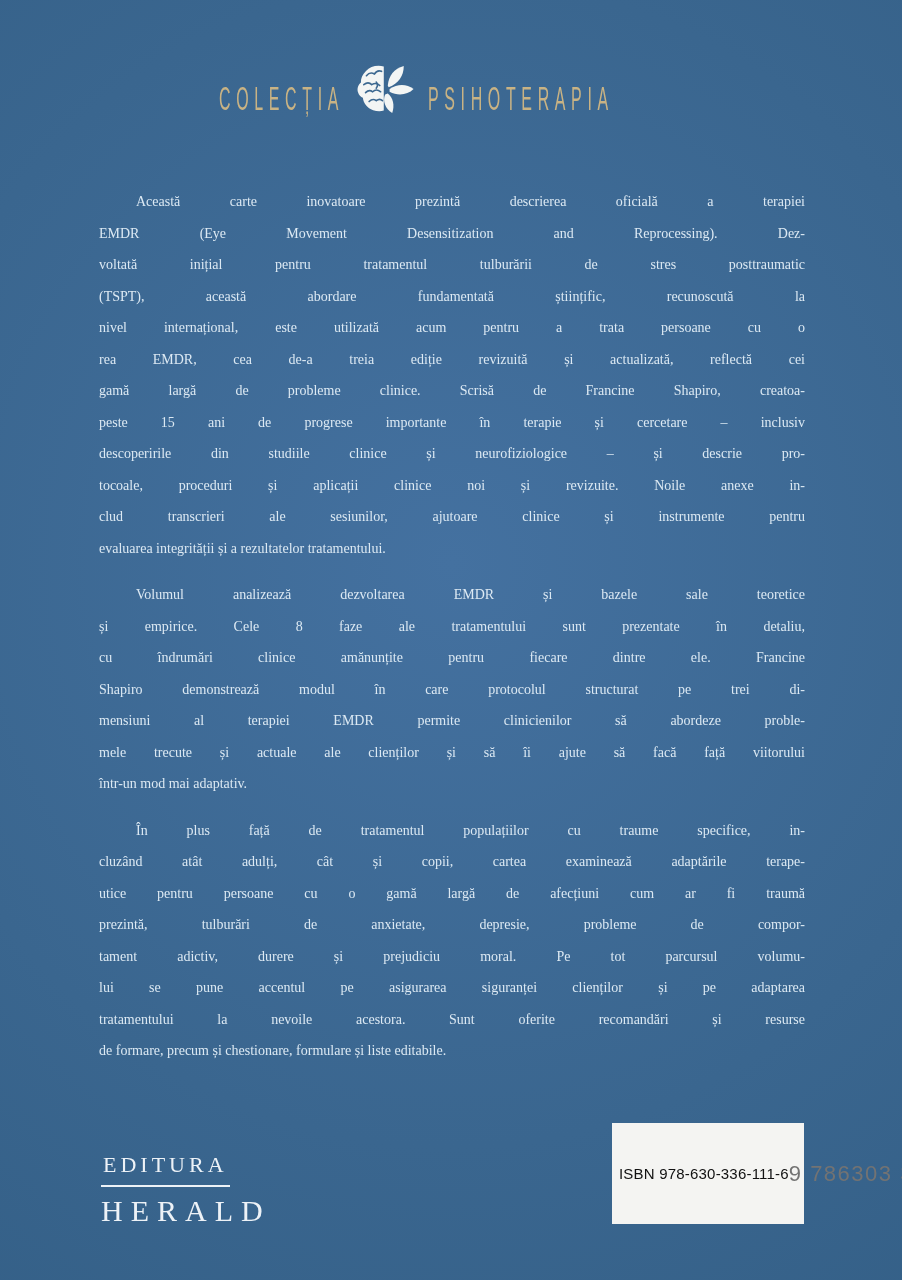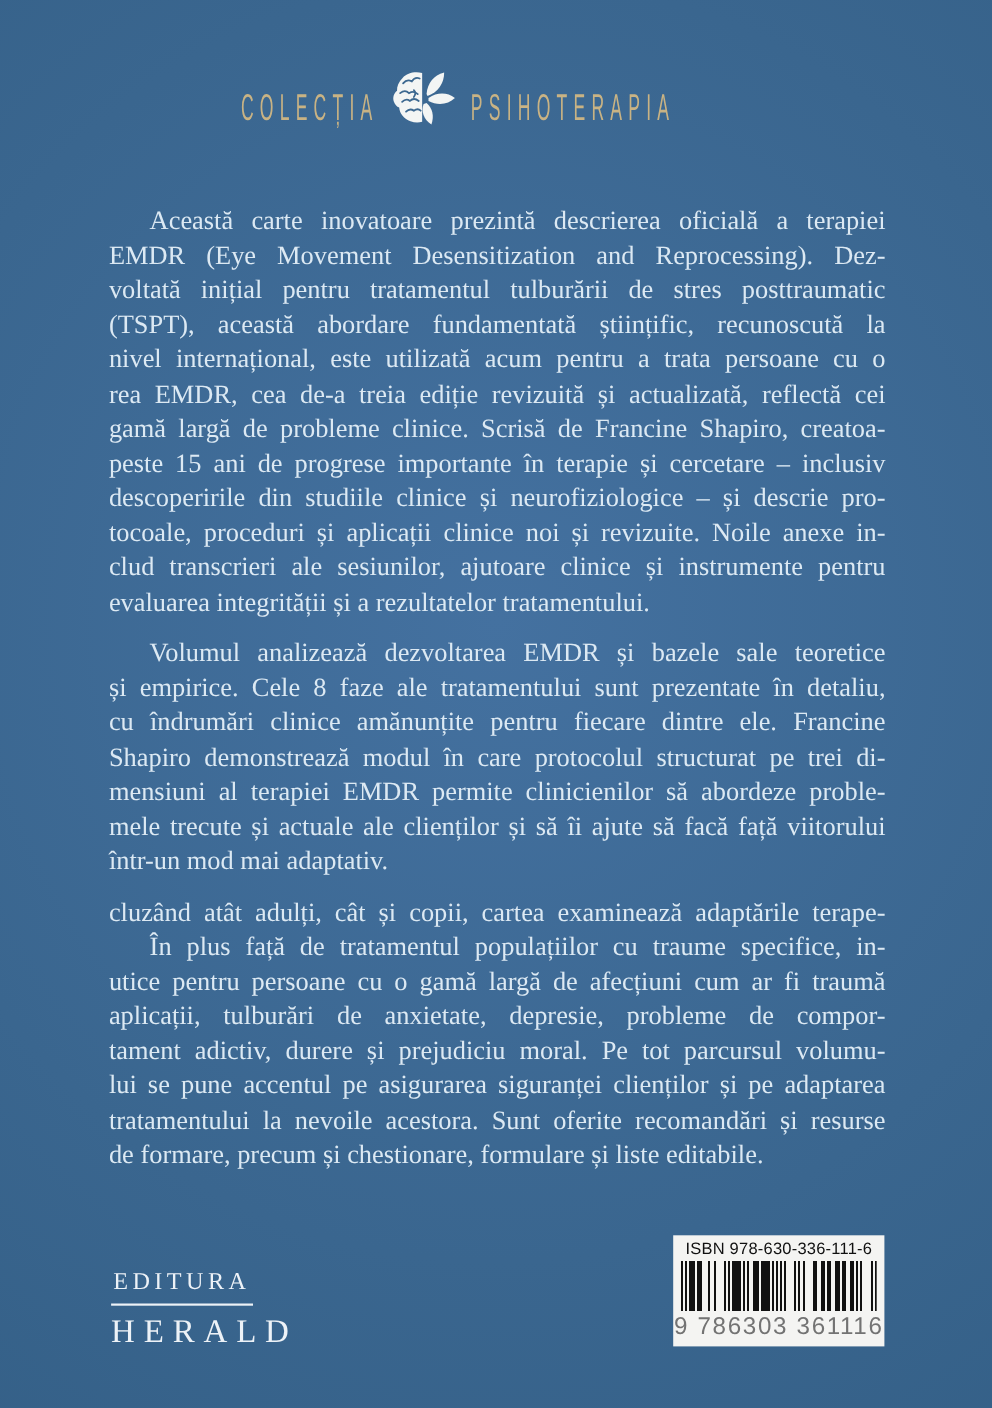--- a/index.html
+++ b/index.html
@@ -29,21 +29,21 @@
   .brain-icon{width:64px;height:56px;flex:0 0 auto;}
 
   
   .body-text{
     position:absolute;left:99px;top:186px;width:706px;
     color:#dce9f3;
   }
   .para{margin:0 0 15px 0;}
   .para:last-child{margin-bottom:0;}
   .line{
-    font-size:24px;line-height:31.5px;
+    font-size:14px;line-height:31.5px;
     text-align:justify;text-align-last:justify;
     white-space:normal;
   }
   .line.first{text-indent:37px;}
   .line.last{text-align-last:left;}
   .line b{font-weight:normal;}
 
   
   .publisher{
     position:absolute;left:101px;top:1152px;
@@ -60,21 +60,21 @@
     margin-top:7px;display:block;
   }
 
   
   .isbn-panel{
     position:absolute;left:612px;top:1123px;
     width:192px;height:101px;
     background:#f4f4f2;
     box-sizing:border-box;
     padding:4px 7px 5px 7px;
-    display:flex;flex-direction:column;align-items:center;
+    display:flex;flex-direction:row;align-items:center;
   }
   .isbn-label{
     font-family:"Liberation Sans", sans-serif;
     font-size:15px;font-weight:500;color:#111;
     white-space:nowrap;letter-spacing:0.2px;
   }
   .barcode-bars{width:100%;flex:1 1 auto;margin-top:2px;}
   .barcode-digits{
     font-family:"Liberation Sans", sans-serif;
     font-size:22px;color:#737373;letter-spacing:1.5px;
@@ -126,24 +126,24 @@
       <div class="para">
         <div class="line first"><span>Volumul analizează dezvoltarea EMDR și bazele sale teoretice</span></div>
         <div class="line"><span>și empirice. Cele 8 faze ale tratamentului sunt prezentate în detaliu,</span></div>
         <div class="line"><span>cu îndrumări clinice amănunțite pentru fiecare dintre ele. Francine</span></div>
         <div class="line"><span>Shapiro demonstrează modul în care protocolul structurat pe trei di-</span></div>
         <div class="line"><span>mensiuni al terapiei EMDR permite clinicienilor să abordeze proble-</span></div>
         <div class="line"><span>mele trecute și actuale ale clienților și să îi ajute să facă față viitorului</span></div>
         <div class="line last"><span>într-un mod mai adaptativ.</span></div>
       </div>
       <div class="para">
+        <div class="line first"><span>În plus față de tratamentul populațiilor cu traume specifice, in-</span></div>
         <div class="line"><span>cluzând atât adulți, cât și copii, cartea examinează adaptările terape-</span></div>
-        <div class="line first"><span>În plus față de tratamentul populațiilor cu traume specifice, in-</span></div>
         <div class="line"><span>utice pentru persoane cu o gamă largă de afecțiuni cum ar fi </span><b>traumă</b></div>
-        <div class="line"><b>aplicații</b><span>, </span><b>tulburări de anxietate</b><span>, </span><b>depresie</b><span>, </span><b>probleme de compor-</b></div>
+        <div class="line"><b>prezintă</b><span>, </span><b>tulburări de anxietate</b><span>, </span><b>depresie</b><span>, </span><b>probleme de compor-</b></div>
         <div class="line"><b>tament adictiv</b><span>, </span><b>durere</b><span> și </span><b>prejudiciu moral</b><span>. Pe tot parcursul volumu-</span></div>
         <div class="line"><span>lui se pune accentul pe asigurarea siguranței clienților și pe adaptarea</span></div>
         <div class="line"><span>tratamentului la nevoile acestora. Sunt oferite recomandări și resurse</span></div>
         <div class="line last"><span>de formare, precum și chestionare, formulare și liste editabile.</span></div>
       </div>
     </div>
 
   <div class="publisher">
     <span class="name-top">EDITURA</span>
     <span class="name-bottom">HERALD</span>

